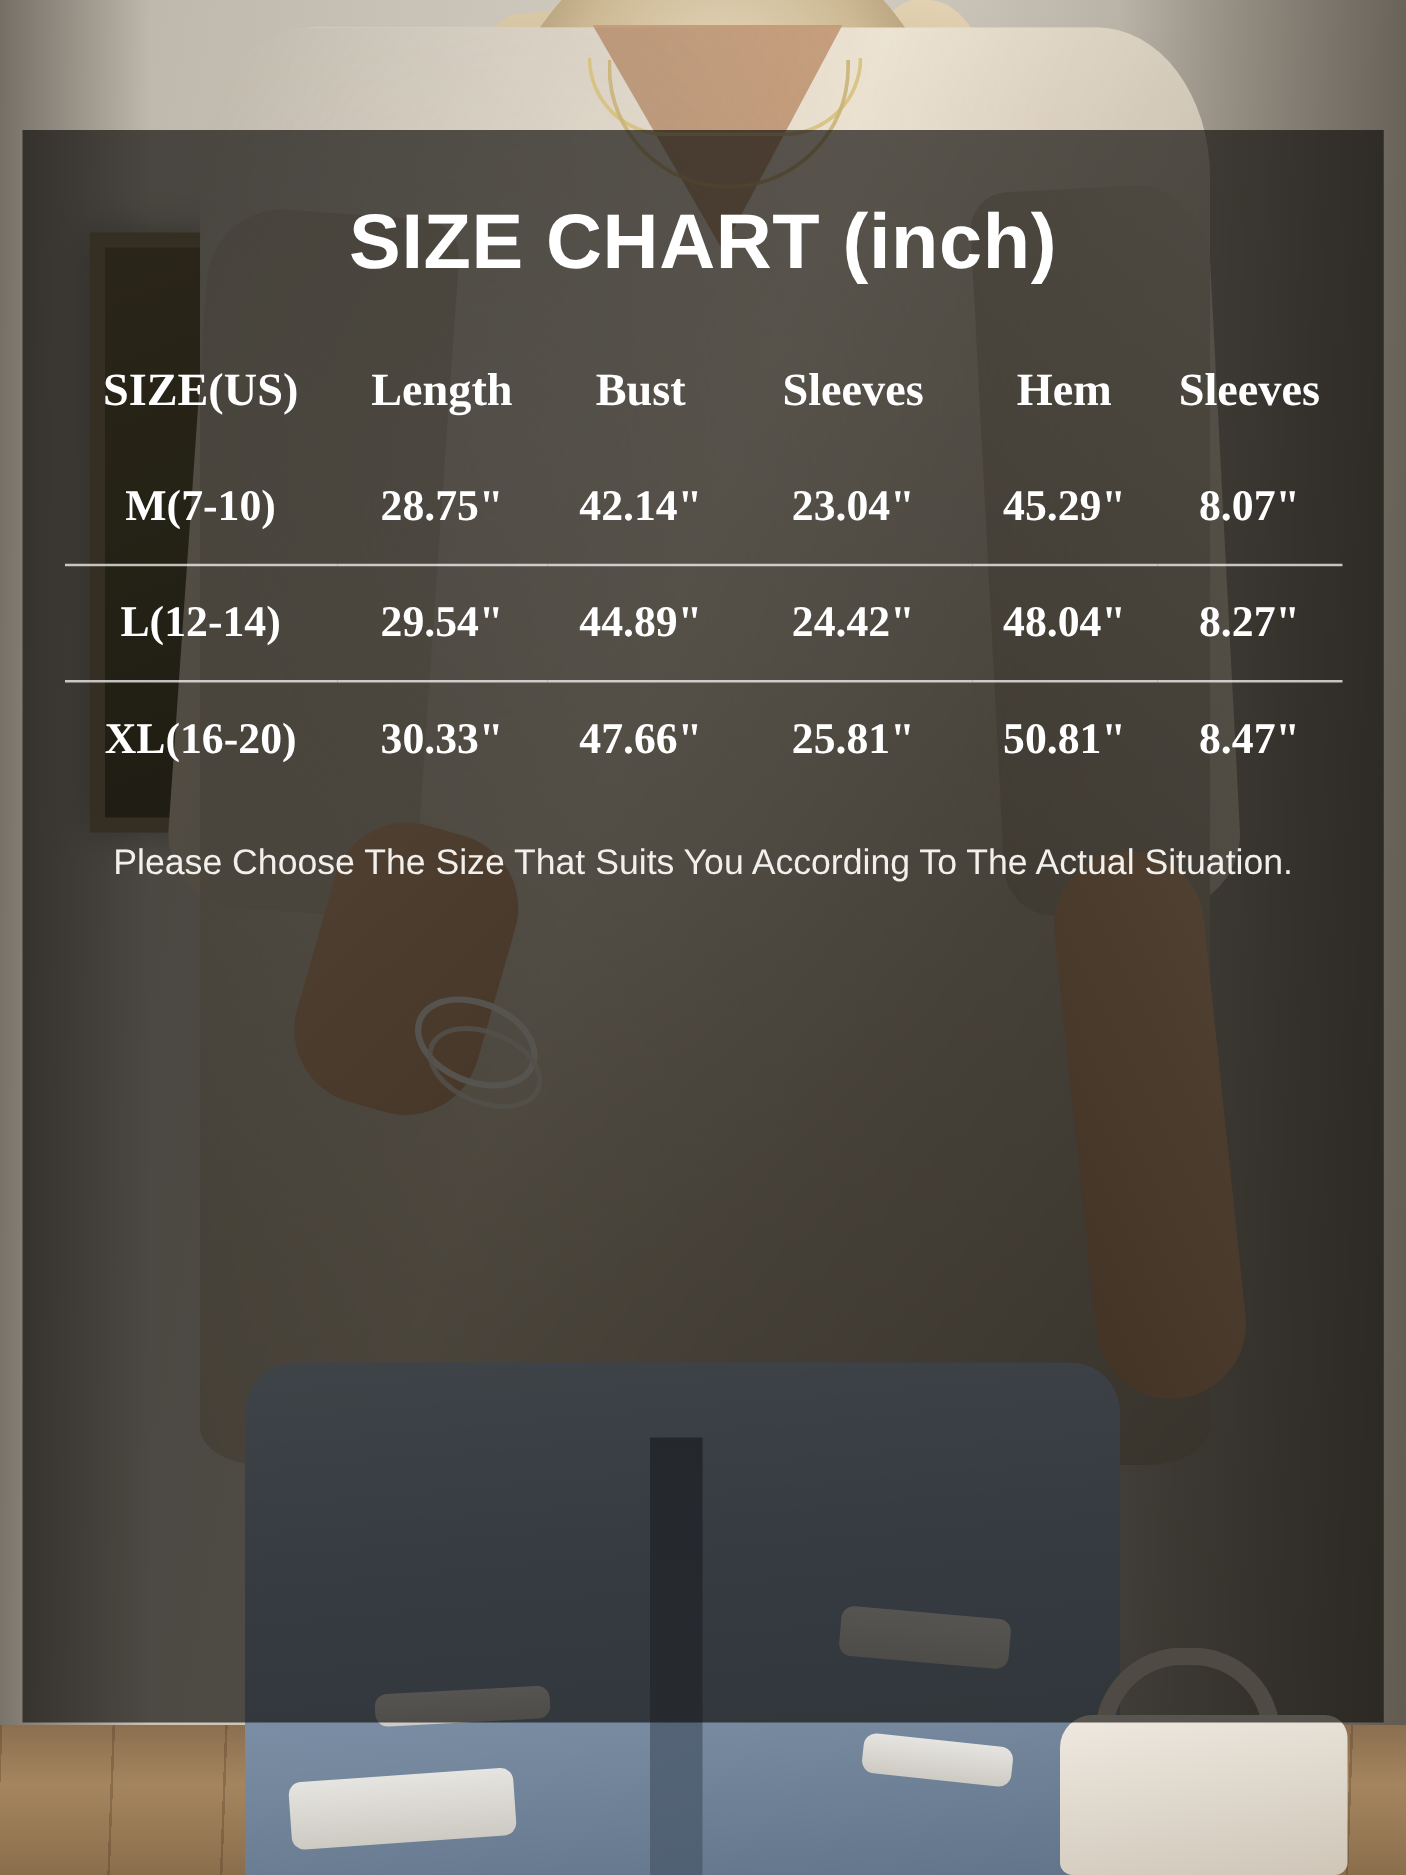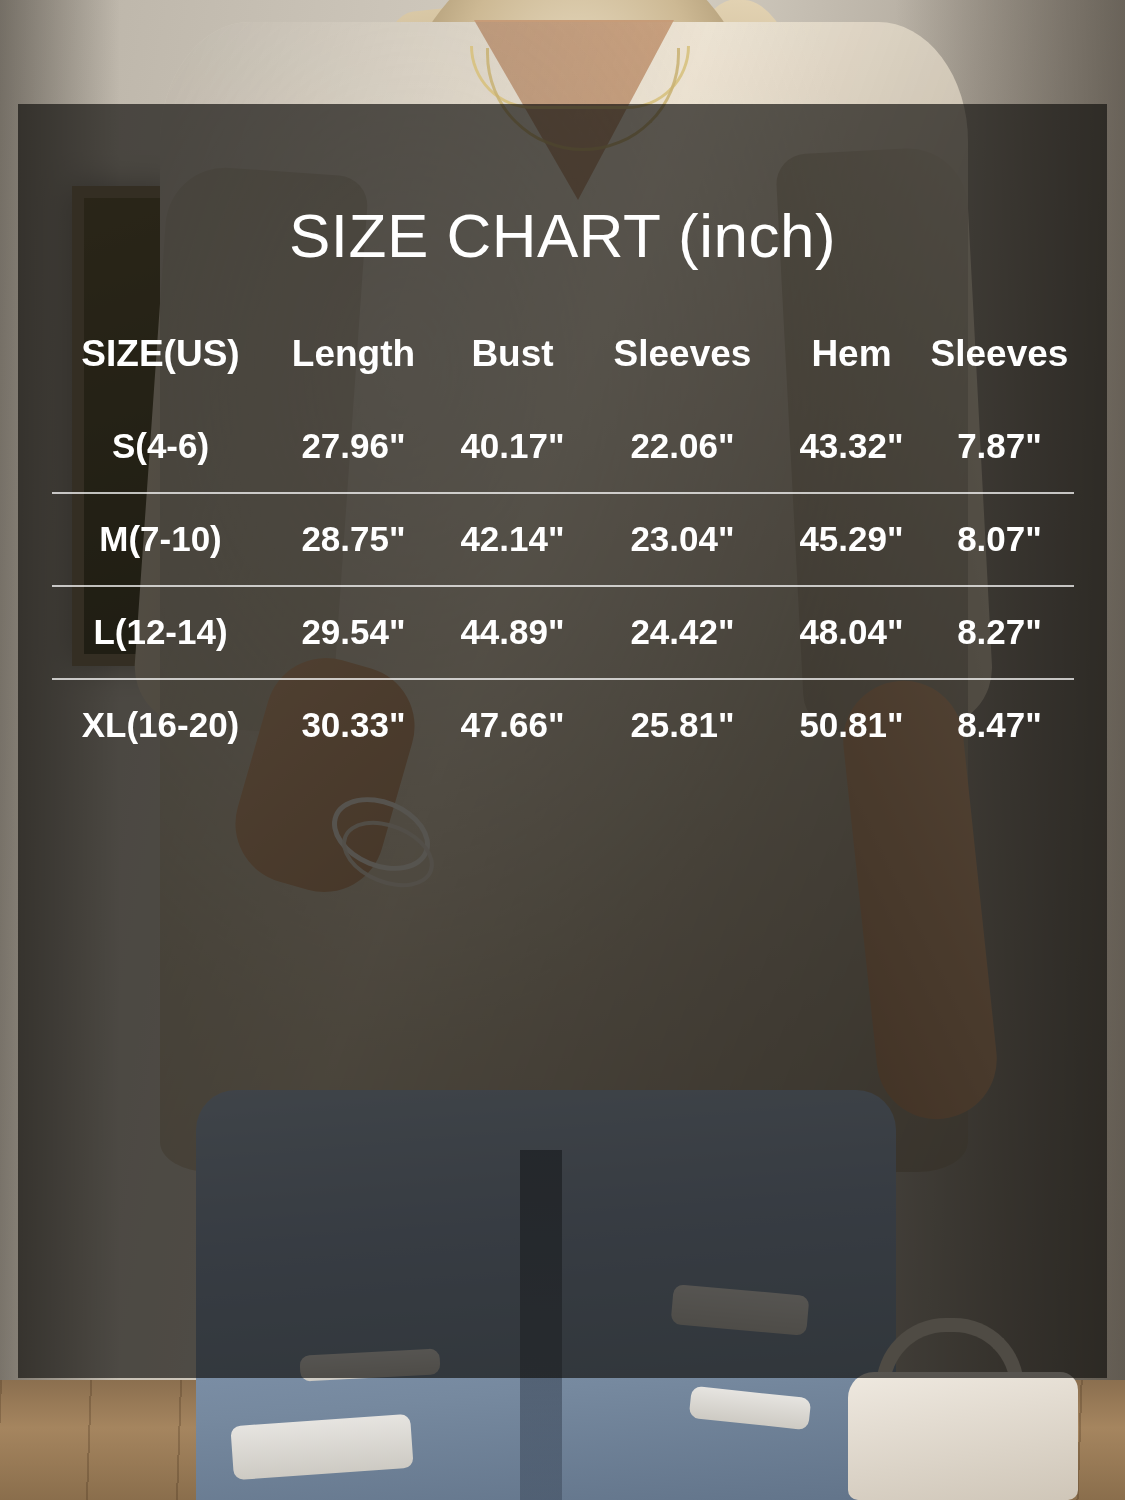--- a/index.html
+++ b/index.html
@@ -206,34 +206,35 @@
   
   .overlay {
     position: absolute;
     left: 18px; top: 104px;
     width: 1089px; height: 1274px;
     background: rgba(18,16,14,.68);
   }
 
   .title {
     margin: 0;
-    padding: 96px 0 0 0;
+    padding: 54px 0 0 0;
     text-align: center;
     color: #ffffff;
     font-size: 62px;
-    font-weight: normal;
+    font-weight: bold;
     letter-spacing: .5px;
   }
 
   table.size-chart {
     width: 1010px;
     margin: 58px auto 0 auto;
     border-collapse: collapse;
     color: #ffffff;
     table-layout: fixed;
+    font-family: Liberation Serif, serif;
   }
   table.size-chart th {
     font-size: 37px;
     font-weight: bold;
     padding: 4px 0 26px 0;
     text-align: center;
     white-space: nowrap;
   }
   table.size-chart td {
     font-size: 35px;
@@ -320,28 +321,20 @@
       <tr>
         <th>SIZE(US)</th>
         <th>Length</th>
         <th>Bust</th>
         <th>Sleeves</th>
         <th>Hem</th>
         <th>Sleeves</th>
       </tr>
     </thead>
     <tbody>
-      <tr>
-        <td>S(4-6)</td>
-        <td>27.96"</td>
-        <td>40.17"</td>
-        <td>22.06"</td>
-        <td>43.32"</td>
-        <td>7.87"</td>
-      </tr>
       <tr>
         <td>M(7-10)</td>
         <td>28.75"</td>
         <td>42.14"</td>
         <td>23.04"</td>
         <td>45.29"</td>
         <td>8.07"</td>
       </tr>
       <tr>
         <td>L(12-14)</td>
@@ -356,15 +349,16 @@
         <td>30.33"</td>
         <td>47.66"</td>
         <td>25.81"</td>
         <td>50.81"</td>
         <td>8.47"</td>
       </tr>
     </tbody>
   </table>
 
   <div class="note">
+    <div>Please Choose The Size That Suits You According To The Actual Situation.</div>
   </div>
 
 </div>
 
 </body></html>

